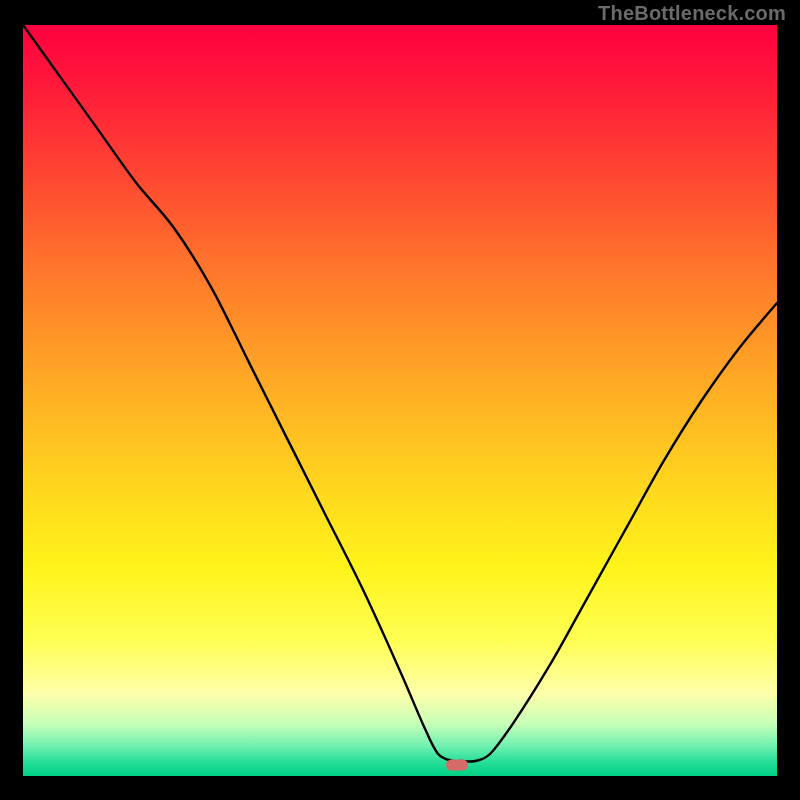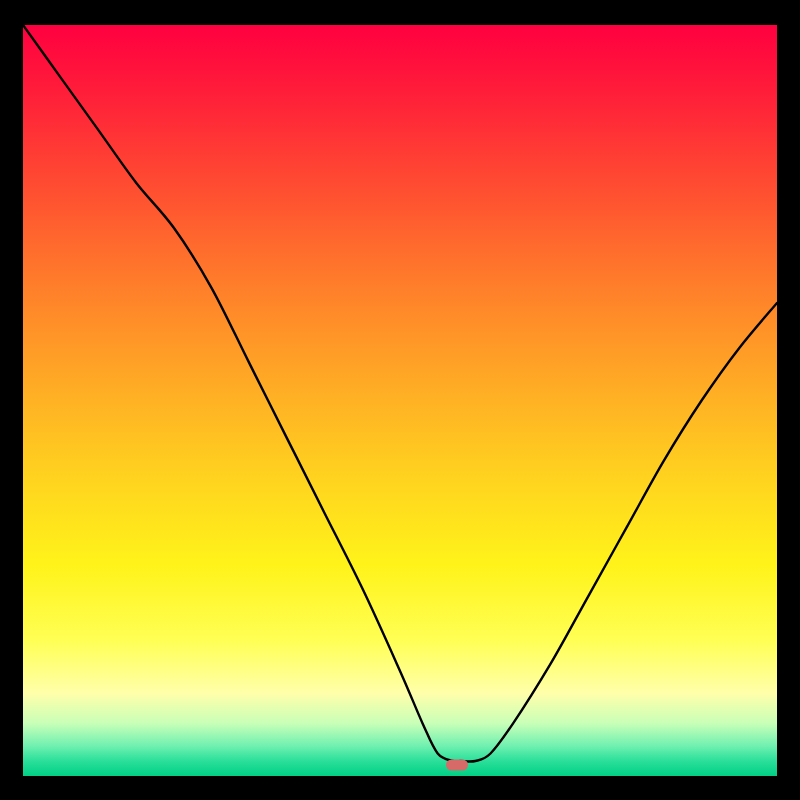--- a/index.html
+++ b/index.html
@@ -74,20 +74,21 @@
     font-weight: 600;
     color: #6a6a6a;
     letter-spacing: 0.2px;
   }
 </style>
 </head>
 <body>
 
 <div class="frame">
 
+  <div class="attribution">TheBottleneck.com</div>
 
   <div class="plot-area">
     <div class="gradient"></div>
 
     <svg class="curve" viewBox="0 0 754 751" preserveAspectRatio="none">
       <path id="curve-path" d="M 0.0 0.0 C 6.3 8.8, 25.1 35.0, 37.7 52.6 C 50.3 70.1, 62.8 87.6, 75.4 105.1 C 88.0 122.7, 100.5 141.4, 113.1 157.7 C 125.7 174.0, 138.2 185.2, 150.8 202.8 C 163.4 220.3, 175.9 240.3, 188.5 262.8 C 201.1 285.4, 213.6 312.9, 226.2 337.9 C 238.8 363.0, 251.3 388.0, 263.9 413.1 C 276.5 438.1, 289.0 463.1, 301.6 488.2 C 314.2 513.2, 326.7 537.0, 339.3 563.3 C 351.9 589.5, 366.9 623.3, 377.0 645.9 C 387.1 668.4, 393.3 684.7, 399.6 698.4 C 405.9 712.2, 409.7 722.2, 414.7 728.5 C 419.7 734.7, 426.0 734.7, 429.8 736.0 C 433.5 737.2, 433.6 736.0, 437.3 736.0 C 441.1 736.0, 447.4 737.2, 452.4 736.0 C 457.4 734.7, 461.2 734.7, 467.5 728.5 C 473.8 722.2, 480.0 713.4, 490.1 698.4 C 500.2 683.4, 515.2 659.6, 527.8 638.4 C 540.4 617.1, 552.9 593.3, 565.5 570.8 C 578.1 548.2, 590.6 525.7, 603.2 503.2 C 615.8 480.6, 628.3 456.9, 640.9 435.6 C 653.5 414.3, 666.0 394.3, 678.6 375.5 C 691.2 356.7, 703.7 339.2, 716.3 322.9 C 728.9 306.7, 747.7 285.4, 754.0 277.9" fill="none" stroke="#000" stroke-width="2.4" stroke-linecap="round" stroke-linejoin="round"></path>
     </svg>
 
     <div id="marker" class="marker" style="left: 433.55px; top: 739.735px; background: rgb(214, 106, 104);"></div>
   </div>

